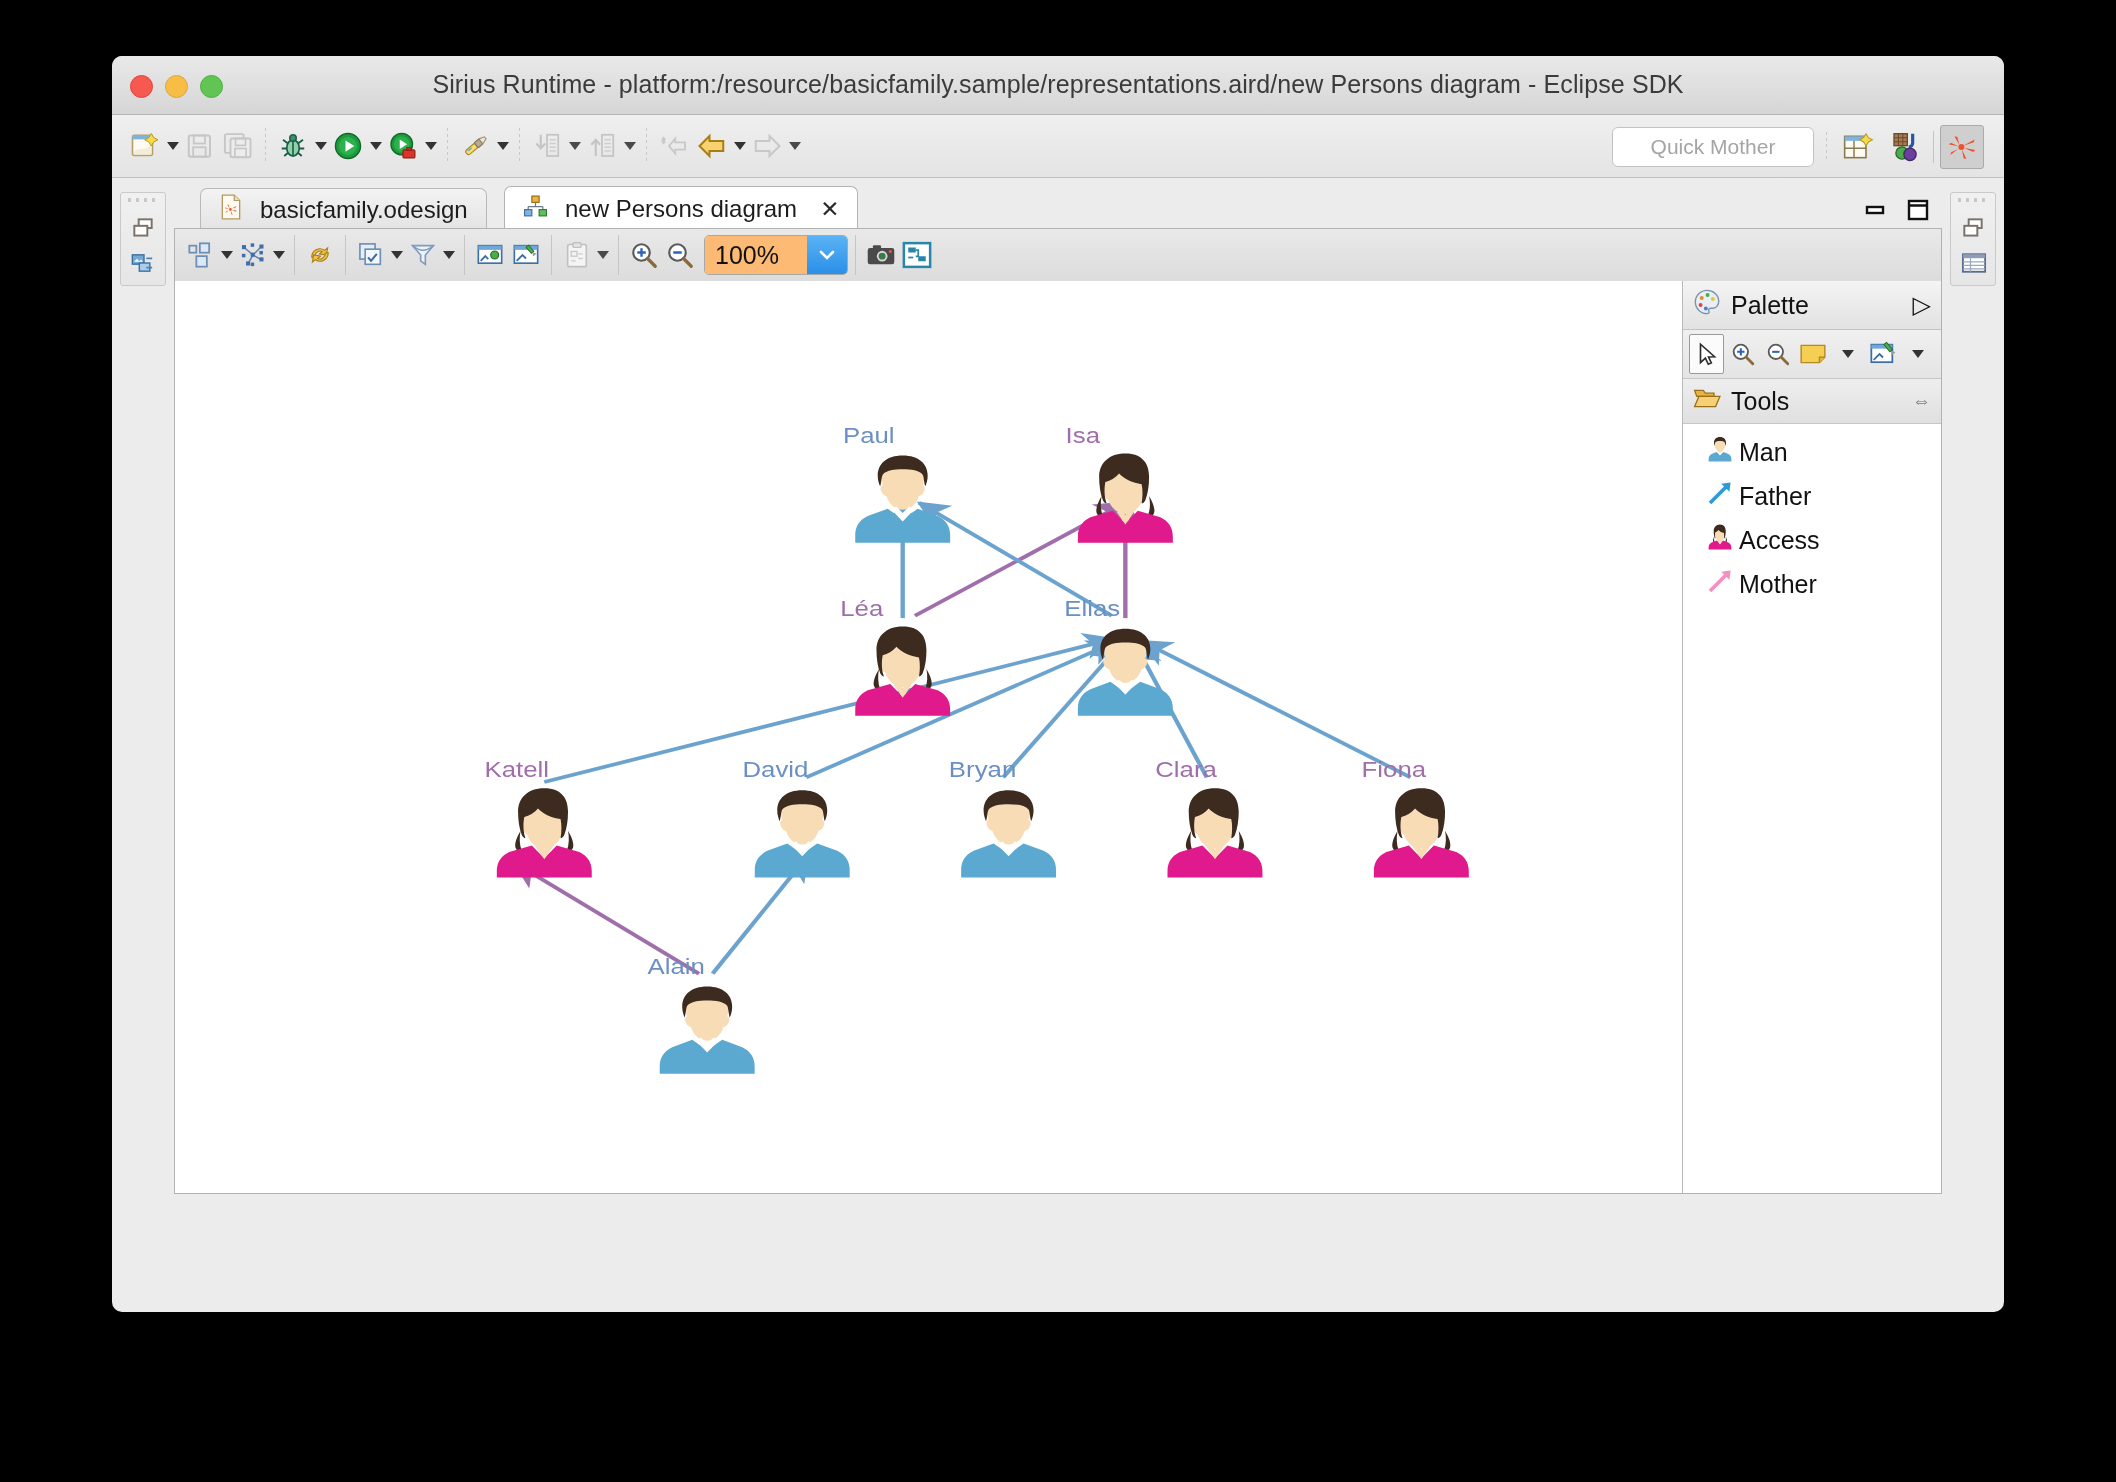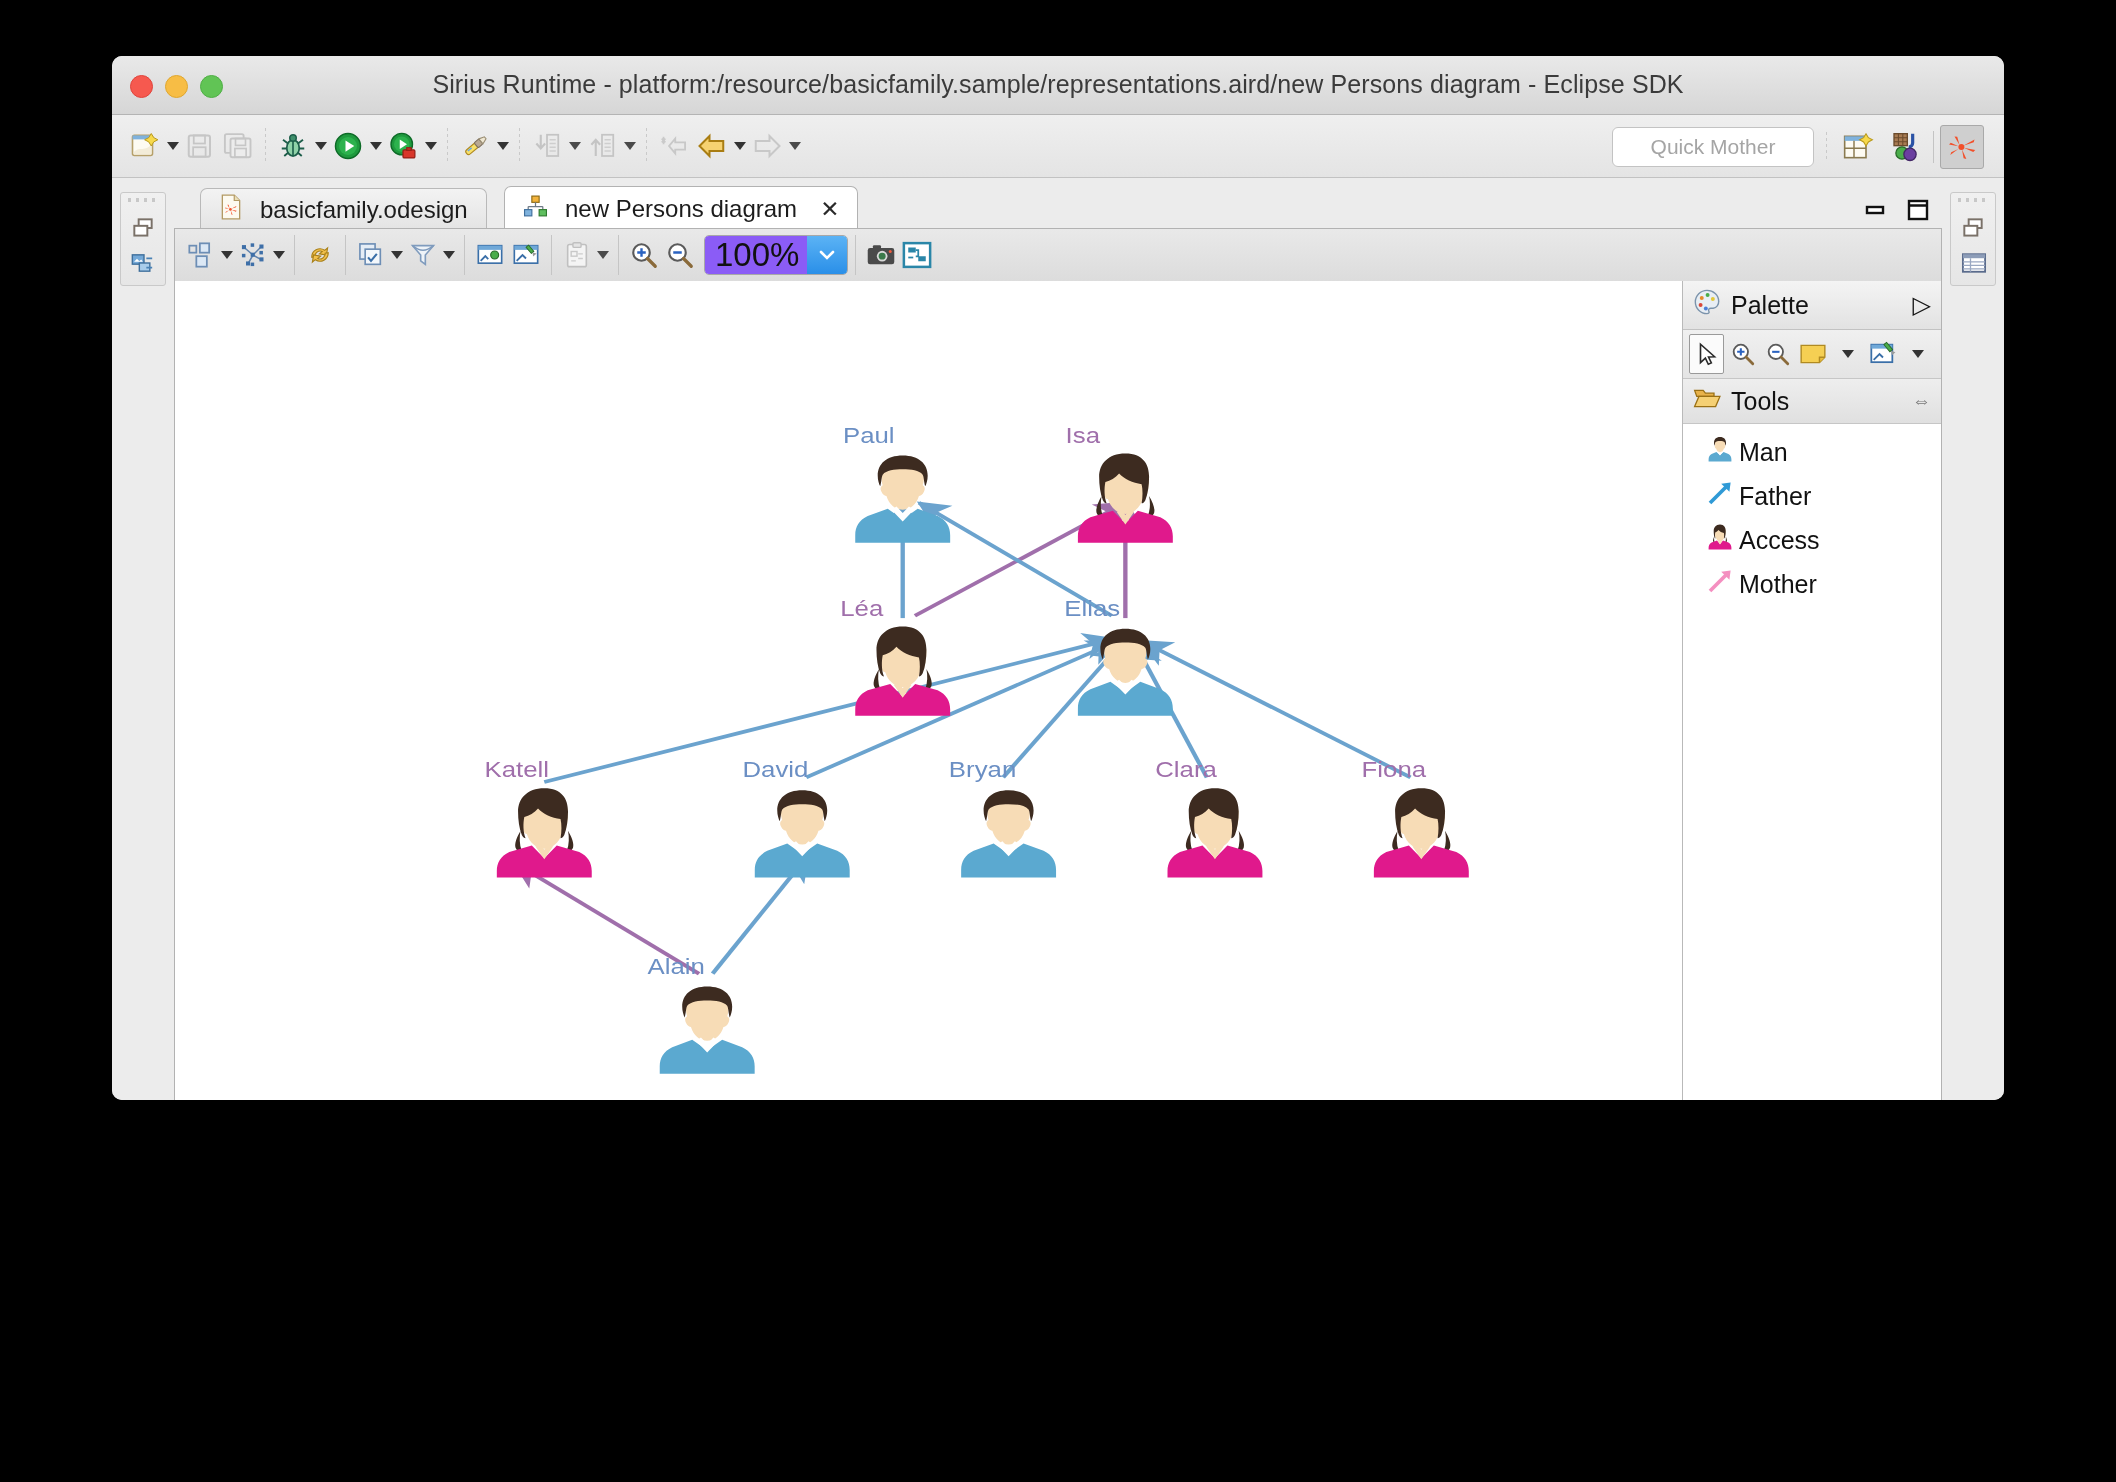--- a/index.html
+++ b/index.html
@@ -1,19 +1,19 @@
 <!DOCTYPE html>
 <html><head>
 <meta charset="utf-8">
 <style>
   html,body{margin:0;padding:0;background:#000;}
   body{width:2116px;height:1482px;font-family:"Liberation Sans",sans-serif;overflow:hidden;}
 
   .window{
-    position:absolute;left:112px;top:56px;width:1892px;height:1044px;
+    position:absolute;left:112px;top:56px;width:1892px;height:1256px;
     background:#ececec;border-radius:10px;overflow:hidden;
     box-shadow:0 6px 28px rgba(0,0,0,.55);
   }
 
   
   .titlebar{
     position:relative;height:58px;
     background:linear-gradient(#e9e9e9,#d6d6d6);
     border-bottom:1px solid #b4b4b4;
   }
@@ -91,21 +91,21 @@
 
   .dtoolbar{
     position:relative;height:52px;background:linear-gradient(#e9e9e9,#dcdcdc);
     border-bottom:1px solid #bdbdbd;display:flex;align-items:center;
   }
   .dt-btn{width:36px;height:40px;display:flex;align-items:center;justify-content:center;}
   .dt-caret{width:16px;height:40px;display:flex;align-items:center;justify-content:center;}
   .dsep{width:1px;height:40px;background:#c5c5c5;margin:0 7px;}
   .zoombox{display:flex;align-items:center;height:38px;margin-left:6px;
            border:1px solid #a8a8a8;border-radius:5px;overflow:hidden;background:#fff;}
-  .zoomval{width:92px;height:38px;line-height:38px;padding-left:10px;font-size:33px;color:#111;background:#8b5cf6;}
+  .zoomval{width:92px;height:38px;line-height:38px;padding-left:10px;font-size:25px;color:#111;background:#fdba74;}
   .zoomarrow{width:40px;height:38px;background:linear-gradient(#5bb3f5,#2a8fe8);
              display:flex;align-items:center;justify-content:center;}
 
   
   .canvas-wrap{position:absolute;left:0;right:0;top:52px;bottom:0;display:flex;}
   .canvas{position:relative;flex:1;background:#fff;overflow:hidden;}
   .palette{
     width:258px;background:#f2f1f0;border-left:1px solid #b9b9b9;
     display:flex;flex-direction:column;
   }

